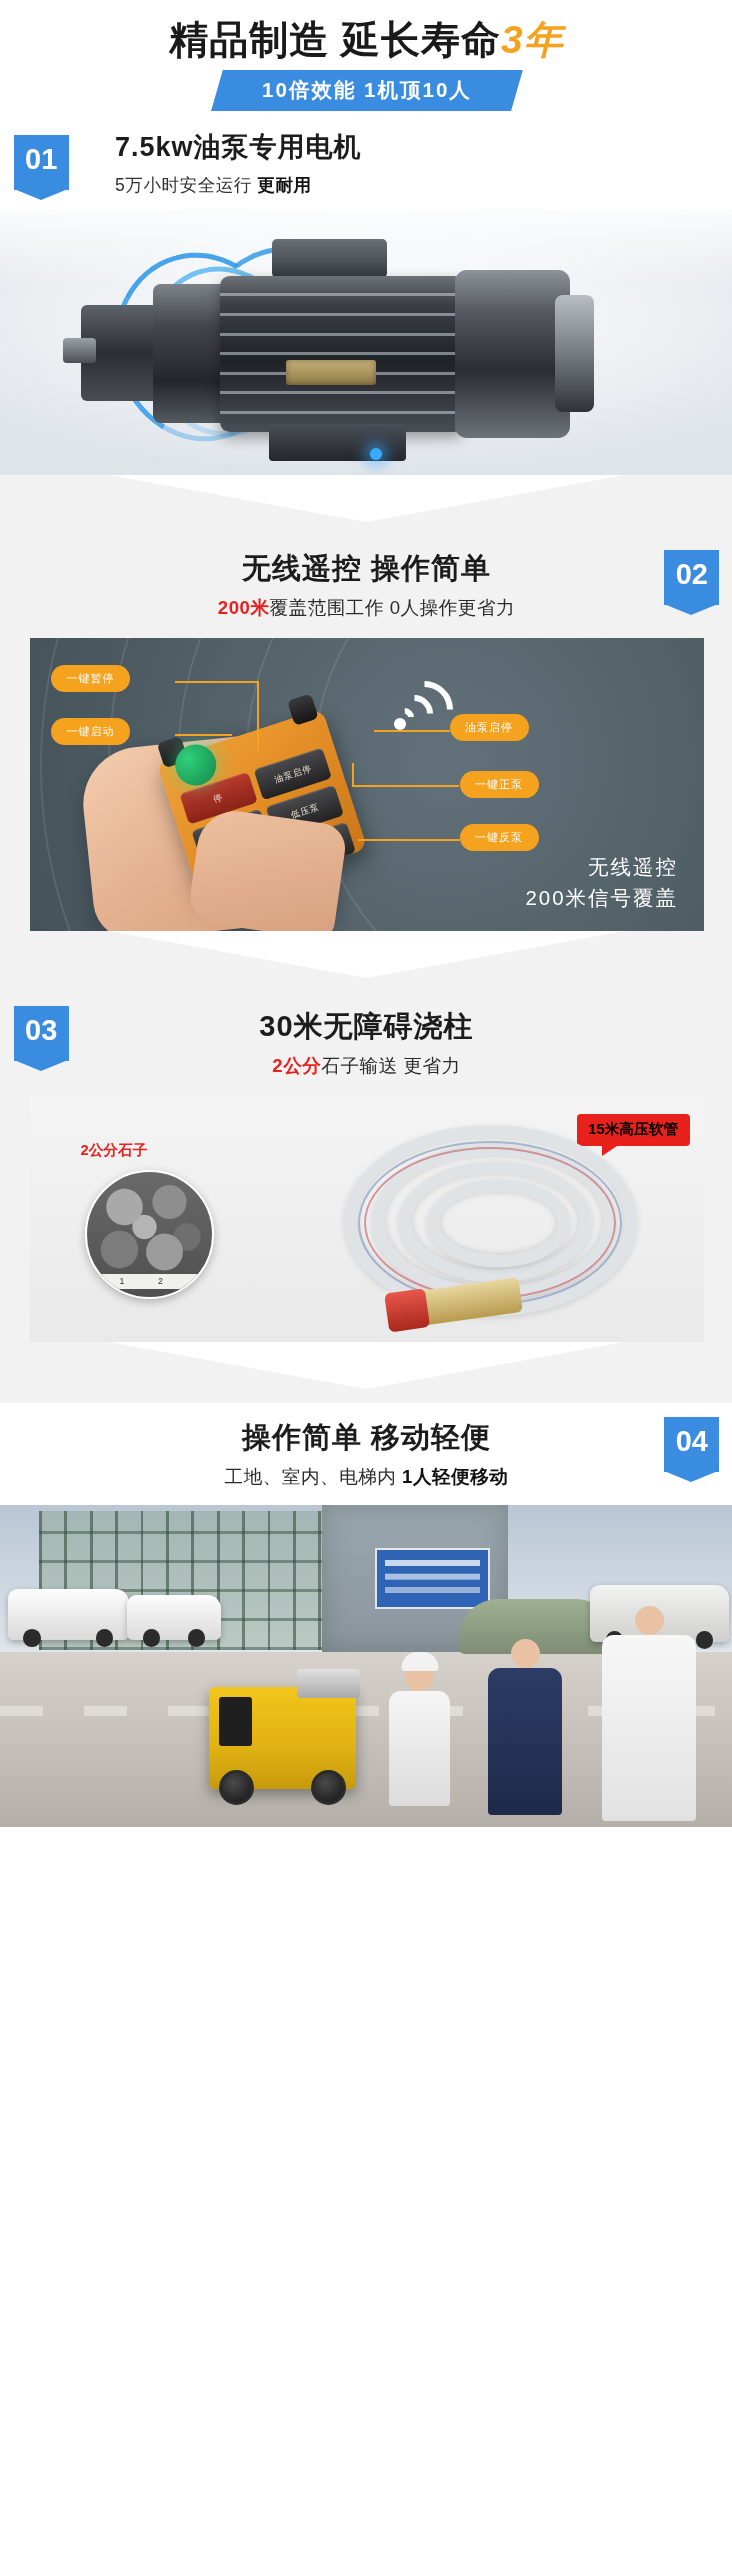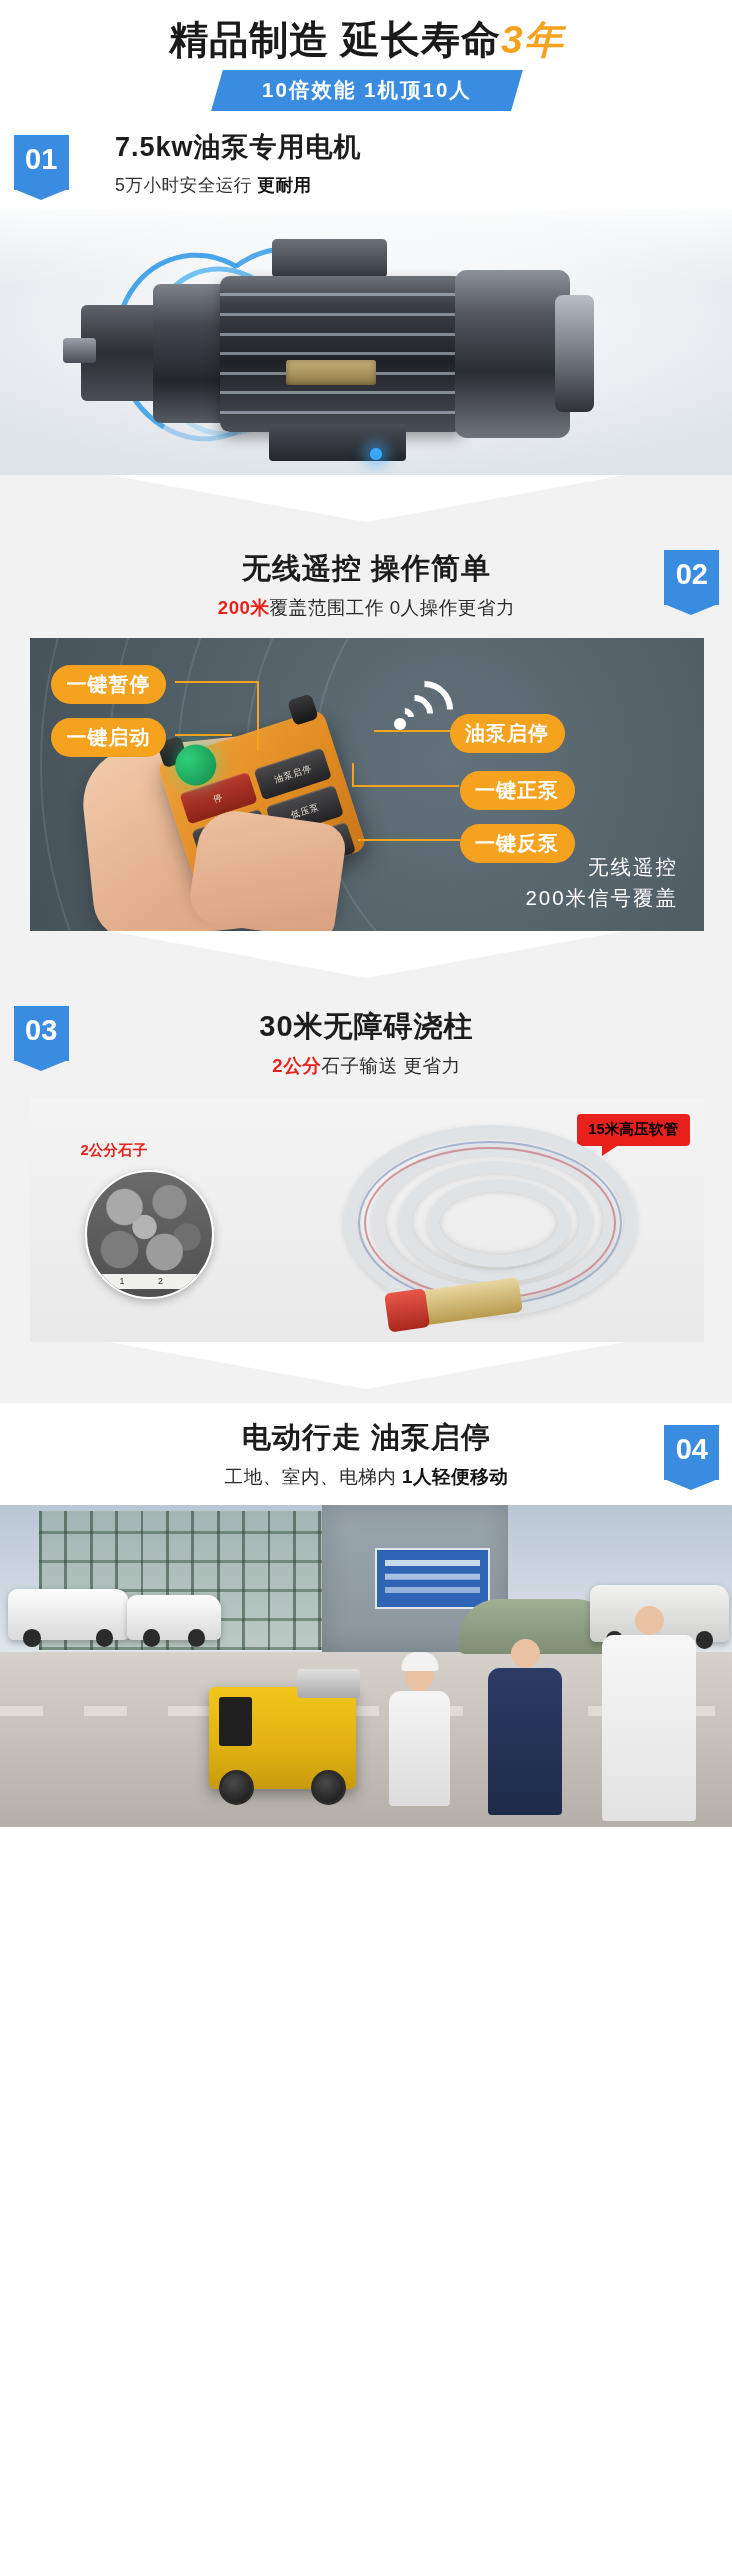--- a/index.html
+++ b/index.html
@@ -202,22 +202,22 @@
   }
   .tx-knob { position:absolute; width:25.4px; height:25.4px; border-radius:5.9px;
     background:linear-gradient(180deg,#3a3a3c,#151516); }
   .tx-k1{left:5.9px;  top:-17.6px;}
   .tx-k2{right:5.9px; top:-17.6px;}
   .tx-label { position:absolute; left:13.7px; bottom:7.8px; width:59px; height:9.8px;
     background:rgba(255,255,255,.78); border-radius:2px;}
 
   
   .pill {
-    position:absolute; background:#F5A21E; color:#fff; font-weight:bold;
-    font-size:20px; padding:5.9px 15.6px; border-radius:19.5px; white-space:nowrap;
+    position:absolute; background:#F5A21E; color:#fff; font-weight:normal;
+    font-size:11px; padding:5.9px 15.6px; border-radius:19.5px; white-space:nowrap;
     letter-spacing:1px;
   }
   .pill.p-pause { left:21.5px;  top:27px;  }
   .pill.p-start { left:21.5px;  top:80px;  }
   .pill.p-pump  { left:420px; top:76px;  }
   .pill.p-fwd   { left:430px; top:133px; }
   .pill.p-rev   { left:430px; top:186px; }
   .lead { position:absolute; background:#F5A21E; }
   .lead.h { height:2px; } .lead.v { width:2px; }
   .l1 { left:145px; top:43px;  width:84px; height:2px;}
@@ -291,21 +291,21 @@
   }
   .hose-tag::after{
     content:""; position:absolute; left:25.4px; bottom:-9.8px; width:0; height:0;
     border-left:0 solid transparent; border-right:15.6px solid transparent;
     border-top:10.7px solid #E8211C;
   }
 
   
   #sec04 { background:#ffffff; }
   #sec04 .band { position:relative; height:102px; background:#ffffff; padding-top:15.6px; }
-  #sec04 .badge { right:13.7px; top:13.7px; left:auto;margin-top:8px; }
+  #sec04 .badge { right:13.7px; top:13.7px; left:auto; }
 
   .site-photo { position:relative; width:733px; height:322px; overflow:hidden;
     background:linear-gradient(180deg,#cfd8e0 0%,#dfe3e6 46%,#c9c7c2 47%,#b9b7b2 100%); }
   .sky { position:absolute; left:0; top:0; width:100%; height:147px;
     background:linear-gradient(180deg,#b9c6d4,#dfe6ec); }
   .scaffold { position:absolute; left:39px; top:5.9px; width:293px; height:139px;
     background:
       repeating-linear-gradient(90deg, rgba(40,70,50,.55) 0 2.9px, transparent 2.9px 25.4px),
       repeating-linear-gradient(0deg, rgba(40,70,50,.45) 0 2.9px, transparent 2.9px 29px),
       rgba(120,150,120,.35);}
@@ -504,21 +504,21 @@
       </div>
     </div>
   </div>
 
   <div class="chev-down"></div>
 
   <div class="section" id="sec04">
     <div class="band">
       <div class="badge">04</div>
       <div class="heads">
-        <div class="h-main">电动行走 油泵启停</div>
+        <div class="h-main">操作简单 移动轻便</div>
         <div class="h-sub">
           <span>工地、室内、电梯内 </span><span class="bold">1人轻便移动</span>
         </div>
       </div>
     </div>
 
     <div class="site-photo">
       <div class="sky"></div>
       <div class="scaffold"></div>
       <div class="building"></div>

